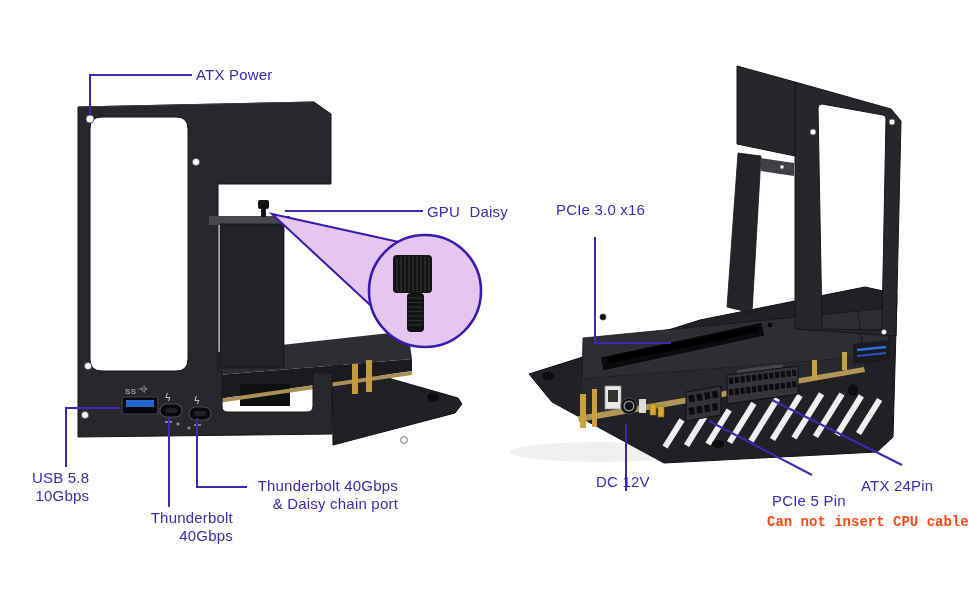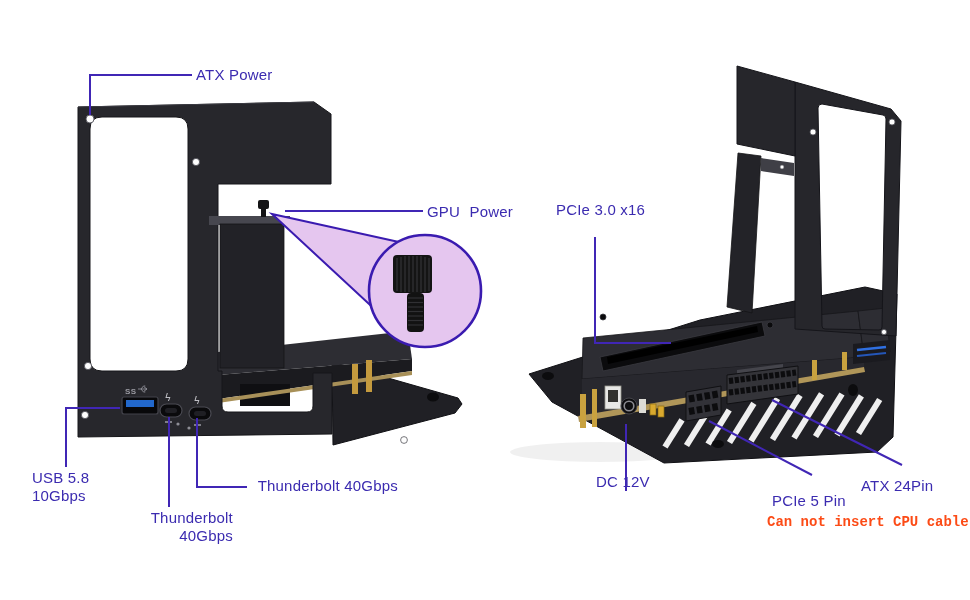--- a/index.html
+++ b/index.html
@@ -1,19 +1,19 @@
 <!DOCTYPE html>
 <html><head>
 <meta charset="utf-8">
 <style>
   html,body{margin:0;padding:0;background:#ffffff;}
   #scene{position:relative;width:970px;height:600px;background:#ffffff;overflow:hidden;
          font-family:"Liberation Sans","DejaVu Sans",sans-serif;}
   #scene svg{position:absolute;left:0;top:0;}
-  .label{position:absolute;font-size:15px;color:#3b2bb0;white-space:nowrap;letter-spacing:.2px;line-height:18px;}
+  .label{position:absolute;font-size:15px;color:#3b2bb0;white-space:nowrap;letter-spacing:.2px;line-height:18px;text-align:right;}
   .label.center{text-align:right;white-space:normal;}
   .gpu-fixed{word-spacing:5px;}
   .warn{position:absolute;font-size:14px;font-weight:bold;color:#fc4b16;white-space:nowrap;font-family:Liberation Mono, monospace;}
 </style>
 </head>
 <body>
 
 <div id="scene">
 
 <svg width="970" height="600" viewBox="0 0 970 600">
@@ -206,33 +206,34 @@
   <g fill="none" stroke-width="2" stroke="#4026b5">
     <polyline points="595,237 595,343 671,343"></polyline>
     <line x1="626" y1="424" x2="626" y2="491"></line>
     <line x1="709" y1="421" x2="812" y2="475"></line>
     <line x1="772" y1="400" x2="902" y2="465"></line>
   </g>
 </svg>
 
 <div class="label" style="left:196px;top:66px">ATX Power</div>
 
-<div class="label gpu-fixed" style="left:427px;top:203px">GPU Power</div>
+<div class="label gpu-fixed" style="left:427px;top:203px">GPU Daisy</div>
 
 <div class="label" style="left:32px;top:469px">
   <div>USB 5.8</div>
   <div>10Gbps</div>
 </div>
 
 <div class="label center" style="left:93px;top:509px;width:140px">
   <div>Thunderbolt 40Gbps</div>
 </div>
 
 <div class="label center" style="left:250px;top:477px;width:148px">
   <div>Thunderbolt 40Gbps</div>
+  <div>&amp; Daisy chain port</div>
 </div>
 
 <div class="label" style="left:556px;top:201px">PCIe 3.0 x16</div>
 
 <div class="label" style="left:596px;top:473px">DC 12V</div>
 
 <div class="label" style="left:772px;top:492px">PCIe 5 Pin</div>
 
 <div class="warn" style="left:767px;top:514px">Can not insert CPU cable</div>
 

